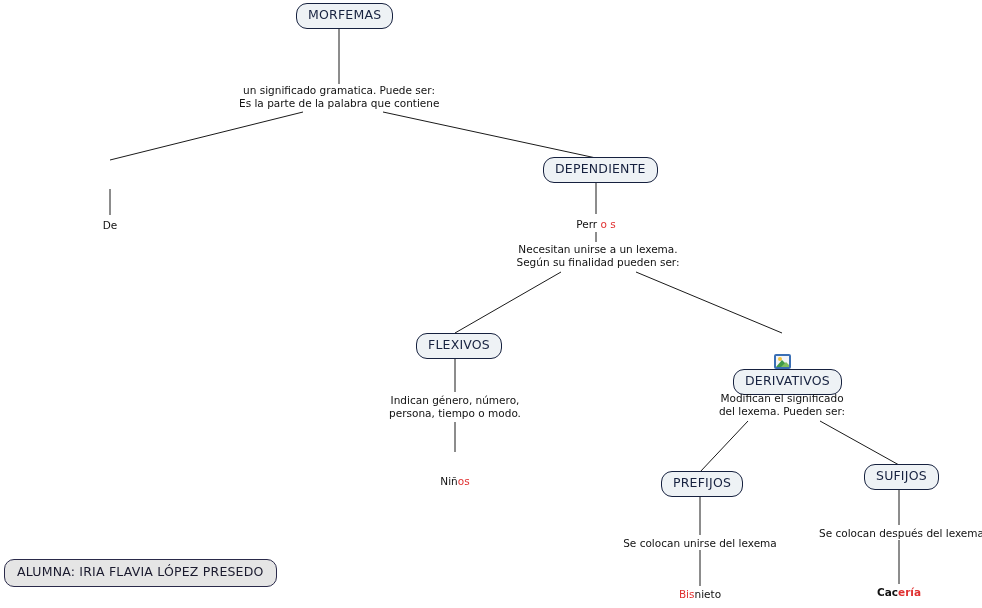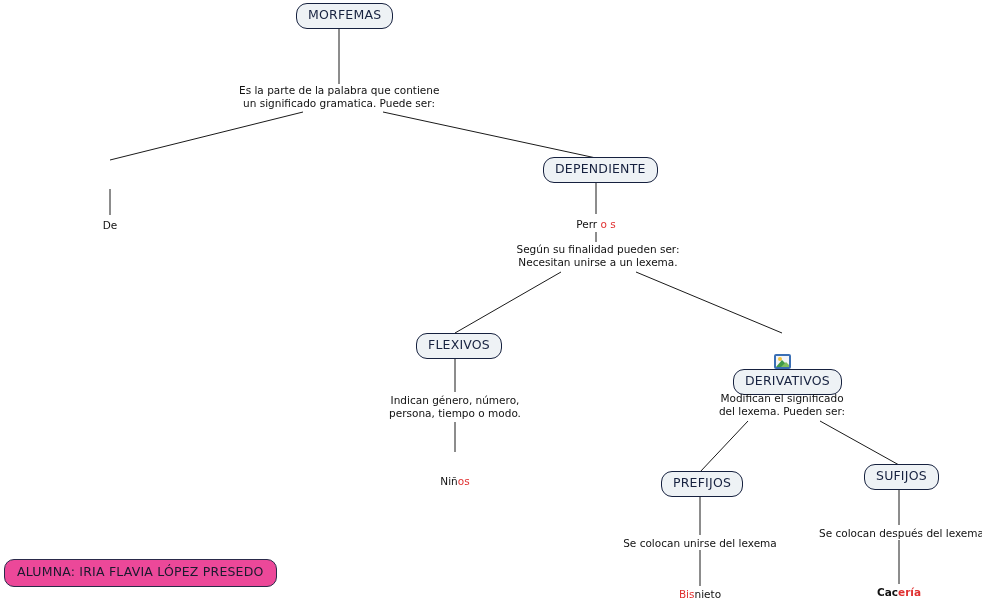--- a/index.html
+++ b/index.html
@@ -33,21 +33,21 @@
     border-radius: 11px;
     color: #16213f;
     font-size: 12.5px;
     line-height: 1;
     letter-spacing: 0.2px;
     padding: 5px 11px 6px 11px;
     white-space: nowrap;
     text-align: right;
   }
   .node.author {
-    background: #ec4899;
+    background: #e5e5e5;
     border: 1px solid #2a2a4a;
     border-radius: 10px;
     color: #1a1a2e;
     font-size: 12.5px;
     padding: 6px 12px 7px 12px;
   }
   .linkphrase {
     position: absolute;
     color: #111111;
     font-size: 10.5px;
@@ -147,40 +147,40 @@
 
       <line x1="899" y1="540" x2="899" y2="584"></line>
     </g>
   </svg>
 
   <div class="node" style="left:296px; top:3px;">
     <span>MORFEMAS</span>
   </div>
 
   <div class="linkphrase" style="left:239px; top:84px; width:200px;">
+    <div>un significado gramatica. Puede ser:</div>
     <div>Es la parte de la palabra que contiene</div>
-    <div>un significado gramatica. Puede ser:</div>
   </div>
 
 
   <div class="linkphrase" style="left:80px; top:219px; width:60px;">
     <span>De</span>
   </div>
 
   <div class="node" style="left:543px; top:157px;">
     <span>DEPENDIENTE</span>
   </div>
 
   <div class="example" style="left:546px; top:218px; width:100px;">
     <span>Perr</span><span class="red"> o s</span>
   </div>
 
   <div class="linkphrase" style="left:498px; top:243px; width:200px;">
+    <div>Necesitan unirse a un lexema.</div>
     <div>Según su finalidad pueden ser:</div>
-    <div>Necesitan unirse a un lexema.</div>
   </div>
 
   <div class="node" style="left:416px; top:333px;">
     <span>FLEXIVOS</span>
   </div>
 
   <div class="linkphrase" style="left:375px; top:394px; width:160px;">
     <div>Indican género, número,</div>
     <div>persona, tiempo o modo.</div>
   </div>

